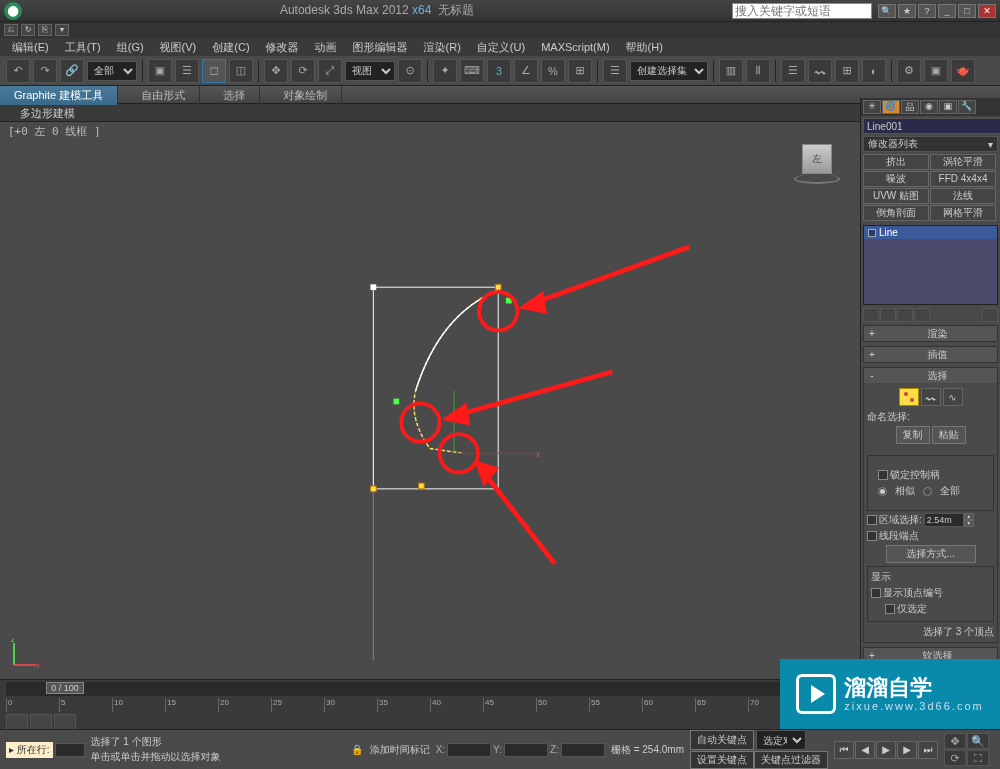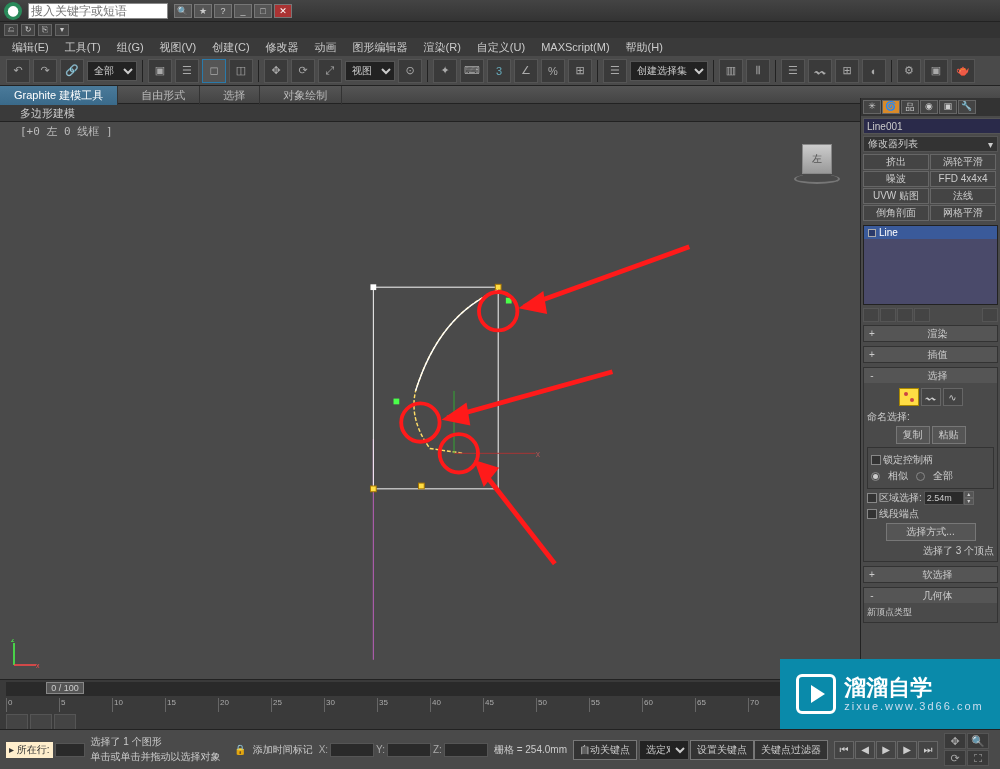--- a/index.html
+++ b/index.html
@@ -18,21 +18,21 @@
 .menubar span{padding:2px 8px;font-size:11px;color:#ccc;cursor:pointer}
 .toolbar{height:30px;background:#4a4a4a;border-bottom:1px solid #222;display:flex;align-items:center;padding:0 6px;gap:3px}
 .tb-btn{width:24px;height:24px;background:#3a3a3a;border:1px solid #555;display:flex;align-items:center;justify-content:center;font-size:11px;color:#aaa}
 .tb-sep{width:1px;height:22px;background:#222;margin:0 2px}
 .tb-select{height:20px;background:#222;border:1px solid #555;color:#ccc;font-size:10px;padding:0 2px}
 .ribbon{height:18px;background:linear-gradient(#555,#444);display:flex;align-items:flex-start;gap:9px;border-bottom:1px solid #222}
 .ribbon-tab{padding:2px 14px;font-size:11px;color:#bbb;border-right:1px solid #333}
 .ribbon-tab.active{background:linear-gradient(#4a7a9a,#3a6a8a);color:#fff}
 .ribbon-sub{height:18px;background:#3a3a3a;padding:2px 20px;font-size:11px;color:#ccc;border-bottom:1px solid #222}
 .workspace{position:absolute;top:122px;left:0;right:140px;bottom:90px;background:#4a4a4a}
-.viewport-label{position:absolute;top:2px;left:20px;font-size:11px;color:#bbb;font-family:monospace}
+.viewport-label{position:absolute;top:2px;left:8px;font-size:11px;color:#bbb;font-family:monospace}
 .viewcube{position:absolute;top:18px;right:20px;width:46px;height:46px}
 .viewcube-face{width:30px;height:30px;background:linear-gradient(#ccc,#999);margin:4px auto;display:flex;align-items:center;justify-content:center;color:#555;font-size:10px;border:1px solid #888}
 .viewcube-ring{width:46px;height:10px;border:2px solid #777;border-radius:50%;border-top:none;margin-top:-4px}
 .axis-gizmo{position:absolute;bottom:10px;left:10px;width:30px;height:30px}
 .spline-canvas{position:absolute;top:0;left:0;width:100%;height:100%}
 .right-panel{position:absolute;top:98px;right:0;width:140px;bottom:24px;background:#4a4a4a;border-left:1px solid #222;display:flex;flex-direction:column;overflow:hidden}
 .cmd-tabs{height:18px;display:flex;gap:1px;padding:2px;background:#333}
 .cmd-tabs div{width:18px;height:14px;background:#444;border:1px solid #666;font-size:9px;text-align:center}
 .cmd-tabs div.active{background:#d88a2a}
 .obj-name{height:16px;display:flex;margin:2px}
@@ -83,20 +83,23 @@
 .wm-play{width:0;height:0;border-left:14px solid #fff;border-top:9px solid transparent;border-bottom:9px solid transparent;margin-left:4px}
 .wm-text{display:flex;flex-direction:column;line-height:1.1}
 .wm-big{font-size:22px;font-weight:bold}
 .wm-sm{font-size:11px;letter-spacing:2px;color:#cde}
 </style>
 </head>
 <body>
 
 <div class="titlebar">
   <div class="app-icon">⬤</div>
+  <div class="title-spacer">
+    <span>Autodesk 3ds Max 2012</span>&nbsp;<span style="color:#6ab4e0">x64</span>&nbsp;&nbsp;<span>无标题</span>
+  </div>
   <input class="search-box" placeholder="搜入关键字或短语" style="">
   <div class="win-icons">
     <div>🔍</div>
     <div>★</div>
     <div>?</div>
     <div>_</div>
     <div>□</div>
     <div class="close">✕</div>
   </div>
 </div>
@@ -283,21 +286,21 @@
             </svg>
         </div>
         <div class="subobj-btn">〰</div>
         <div class="subobj-btn">∿</div>
       </div>
       <div style="text-align:left;margin-top:4px">命名选择:</div>
       <div class="field-row" style="justify-content:center">
         <button class="btn-sm">复制</button>
         <button class="btn-sm">粘贴</button>
       </div>
-      <div style="border:1px solid #333;padding:3px;margin-top:3px">
+      <div style="border:1px solid #333;padding:10px;margin-top:11px">
         <div class="field-row">
             <span class="chk"></span> 
             <span>锁定控制柄</span>
           </div>
         <div class="field-row" style="gap:8px">
           <span class="radio on"></span>
             <span>相似</span>
           <span class="radio"></span>
             <span>全部</span>
         </div>
@@ -313,20 +316,31 @@
             </div>
           </div>
       </div>
       <div class="field-row">
           <span class="chk"></span> 
           <span>线段端点</span>
         </div>
       <div class="field-row" style="justify-content:center">
           <button class="btn-sm" style="width:90px">选择方式...</button>
         </div>
+      <div style="border:1px solid #333;padding:3px;margin-top:3px">
+        <div style="text-align:left">显示</div>
+        <div class="field-row">
+            <span class="chk"></span> 
+            <span>显示顶点编号</span>
+          </div>
+        <div class="field-row" style="padding-left:14px">
+            <span class="chk"></span> 
+            <span>仅选定</span>
+          </div>
+      </div>
       <div style="text-align:right;margin-top:3px">选择了 3 个顶点</div>
     </div>
   </div>
   <div class="rollout">
     <div class="rollout-hdr">
         <span class="pm">+</span>
         <span class="ttl">软选择</span>
       </div>
   </div>
   <div class="rollout">
@@ -385,21 +399,21 @@
   <span>添加时间标记</span>
   <div class="coord-group">
     <span class="coord-label">X:</span>
       <input class="status-input" style="width: 44px;">
     <span class="coord-label">Y:</span>
       <input class="status-input" style="width: 44px;">
     <span class="coord-label">Z:</span>
       <input class="status-input" style="width: 44px;">
   </div>
   <span><span>栅格</span> <span>= 254.0mm</span></span>
-  <div style="display:flex;flex-direction:row;gap:1px">
+  <div style="display:flex;flex-direction:column;gap:1px">
     <div style="display:flex;gap:2px">
       <button class="btn-sm" style="background:#333">自动关键点</button>
       <select class="tb-select" style="width:50px"><option>选定对象</option></select>
     </div>
     <div style="display:flex;gap:0">
       <button class="btn-sm" style="background:#333">设置关键点</button>
       <button class="btn-sm" style="background:#333">关键点过滤器</button>
     </div>
   </div>
   <div class="playback">

